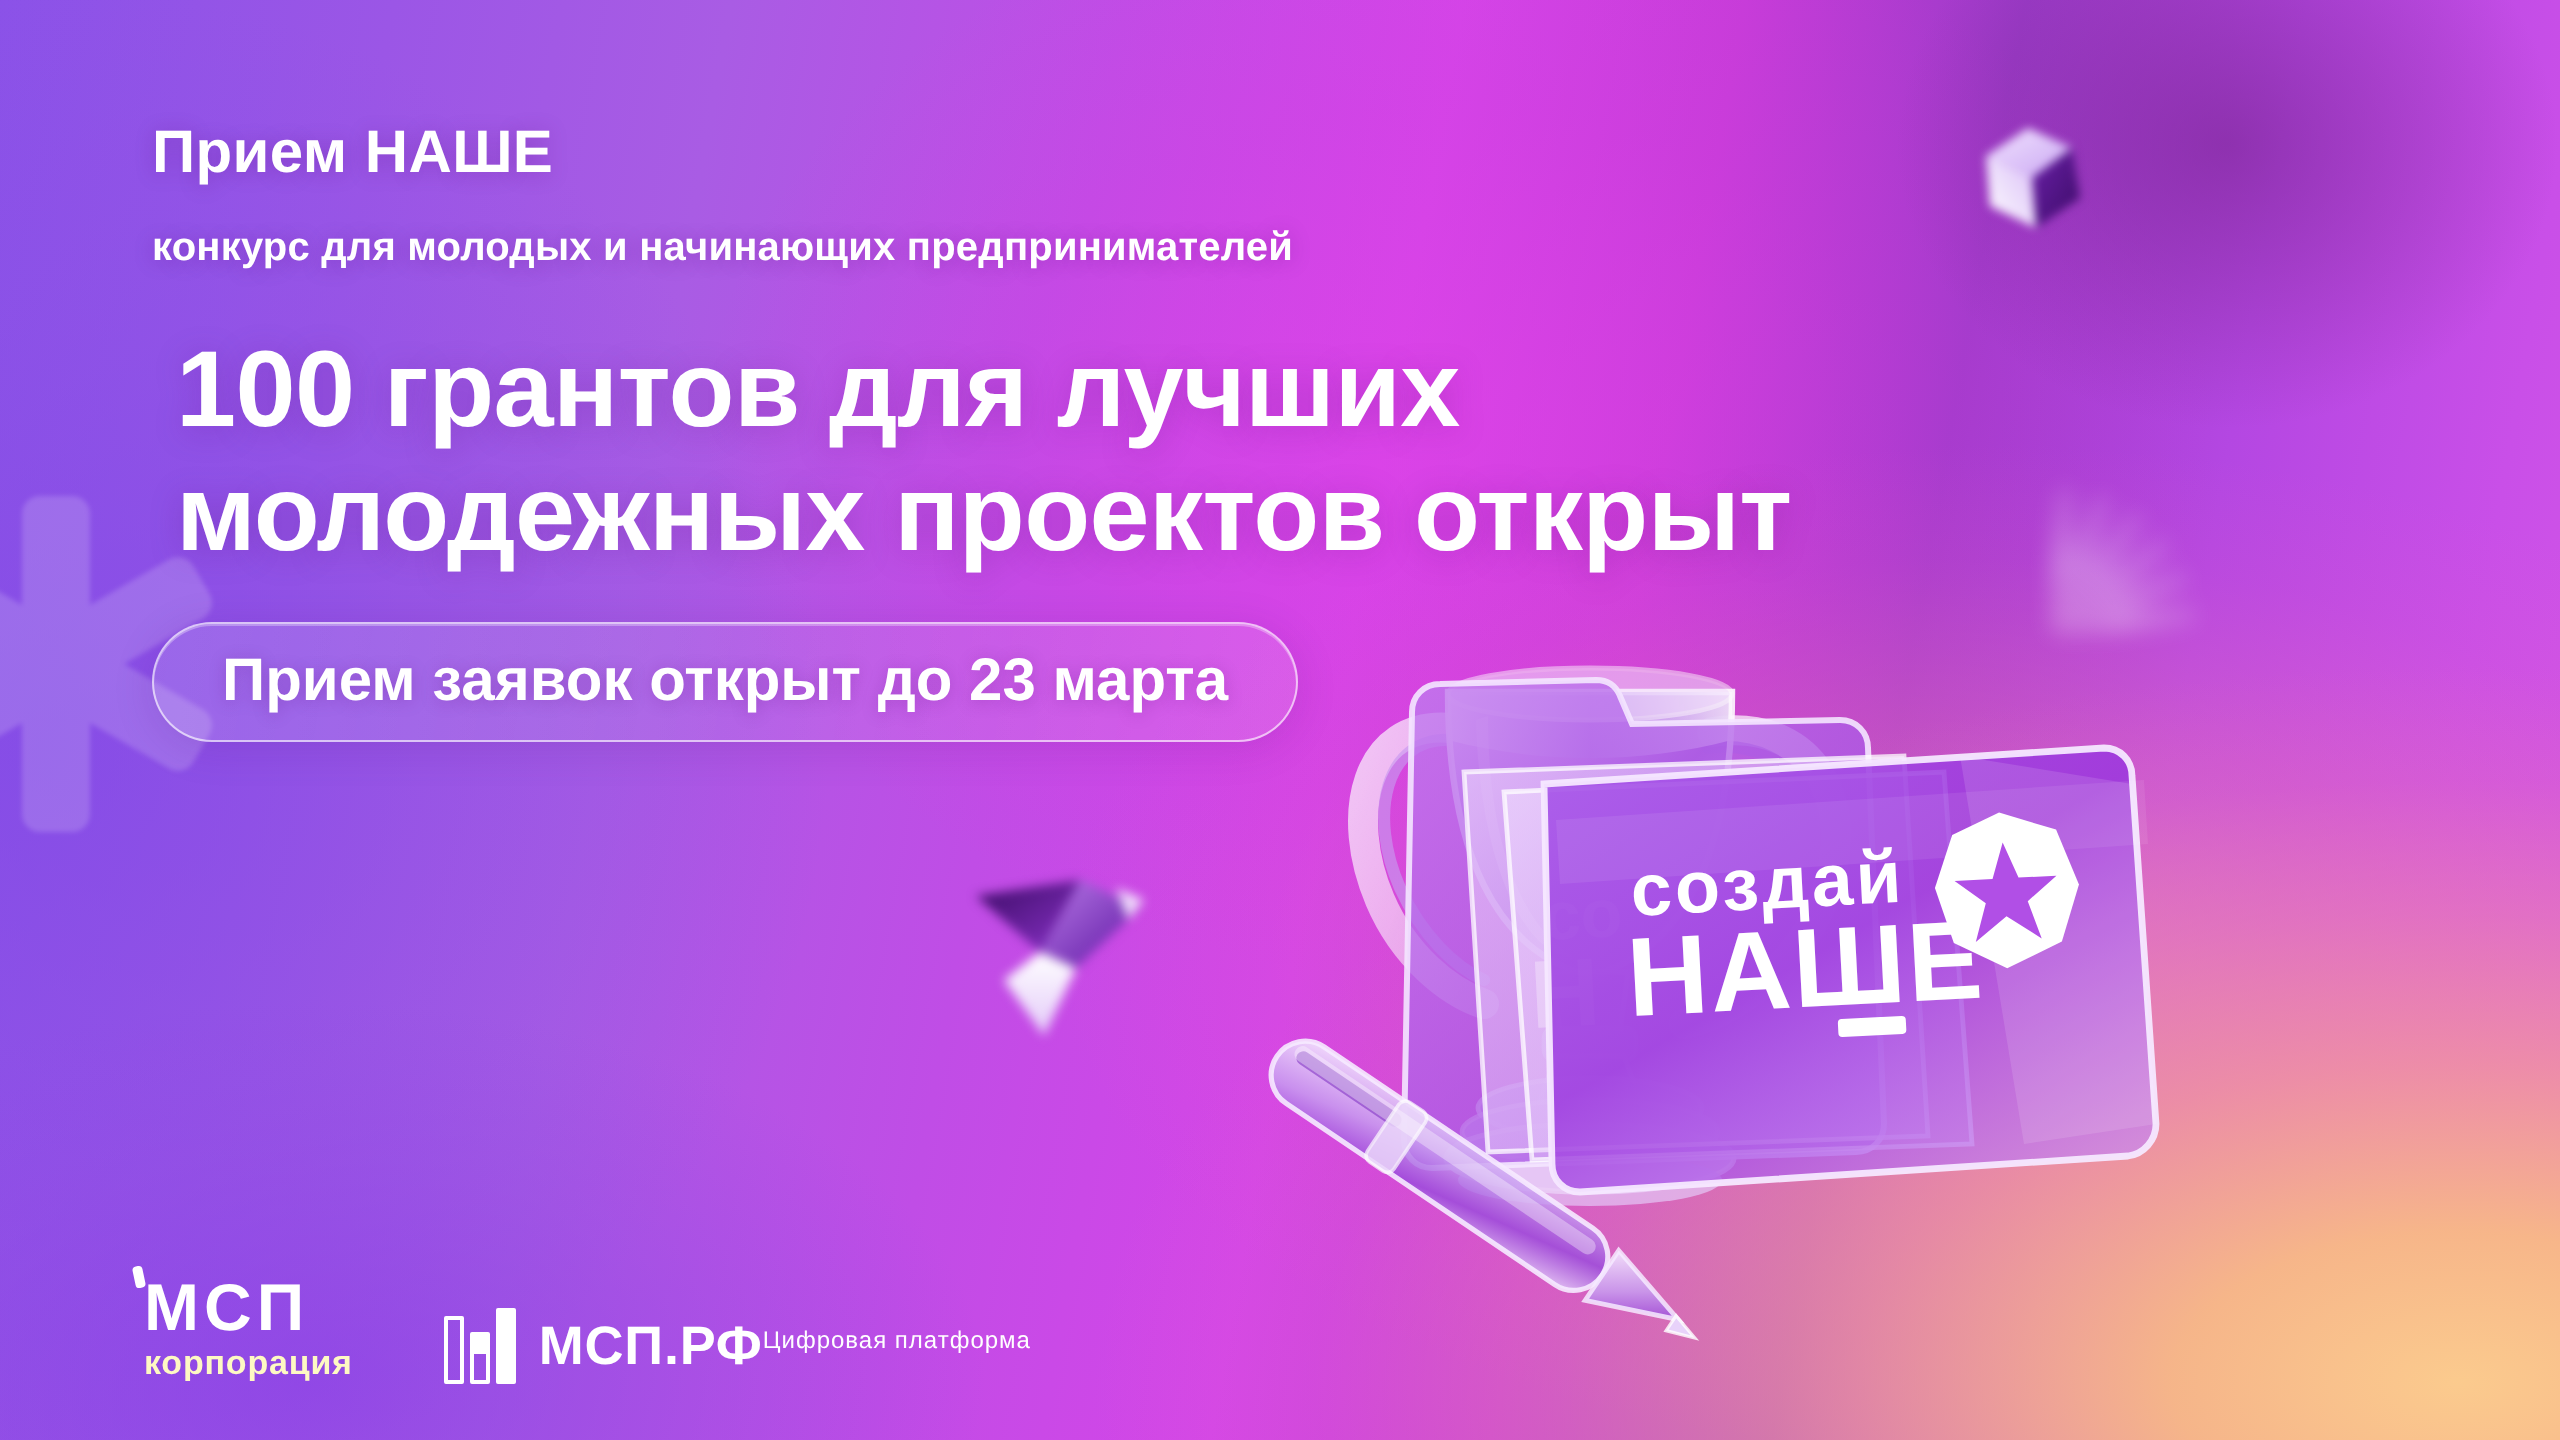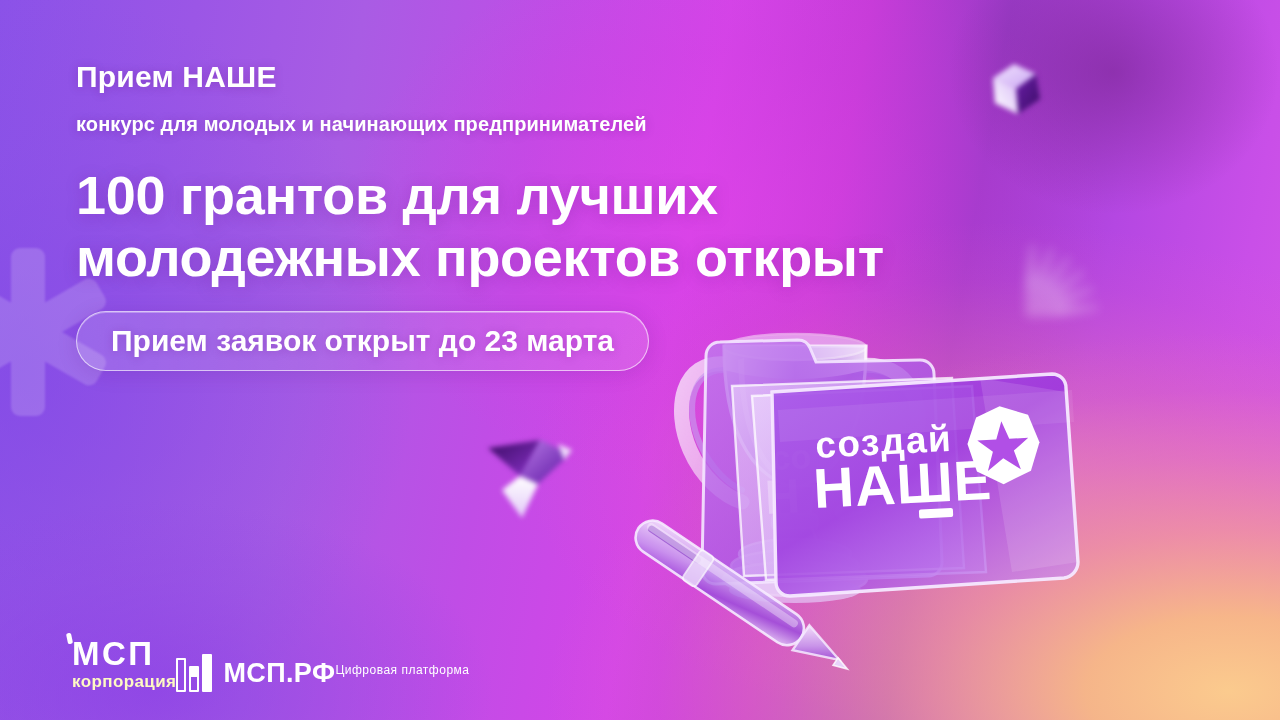--- a/index.html
+++ b/index.html
@@ -113,39 +113,39 @@
     letter-spacing:0.1px; line-height:1.2; margin-top:18px;
     text-shadow:0 1px 10px rgba(96,20,130,0.30);
   }
 
   .headline {
     margin-top:28px;
     font-size:54px; font-weight:bold; color:#ffffff;
     line-height:1.16; letter-spacing:-0.3px;
     text-shadow:0 2px 16px rgba(96,20,130,0.26);
   }
-  .headline span { display:block; }
+  .headline span { display:block;margin-left:12px; }
 
   .pill {
     margin-top:22px; display:inline-flex; align-items:center;
     height:60px; padding:0 34px; border-radius:32px;
     border:1.6px solid rgba(255,255,255,0.62);
     background:linear-gradient(100deg, rgba(255,255,255,0.14) 0%, rgba(255,255,255,0.08) 55%, rgba(255,255,255,0.13) 100%);
     box-shadow:inset 0 1px 0 rgba(255,255,255,0.30), 0 3px 20px rgba(90,20,130,0.16);
     font-size:30px; font-weight:bold; color:#ffffff; white-space:nowrap;
     text-shadow:0 1px 8px rgba(96,20,130,0.26);
   }
 
   
   .hero { position:absolute; left:620px; top:300px; width:660px; height:420px; }
 
   
   .logos {
     position:absolute; left:72px; bottom:28px;
-    display:flex; align-items:flex-end; 
+    display:flex; align-items:flex-end; gap:46px;
   }
 
   .logo-msp { display:flex; flex-direction:column; align-items:flex-start; }
   .msp-word {
     position:relative;
     font-size:33px; font-weight:bold; color:#ffffff;
     letter-spacing:2.5px; line-height:0.96;
   }
   .msp-tick {
     position:absolute; left:-5px; top:-5px;

